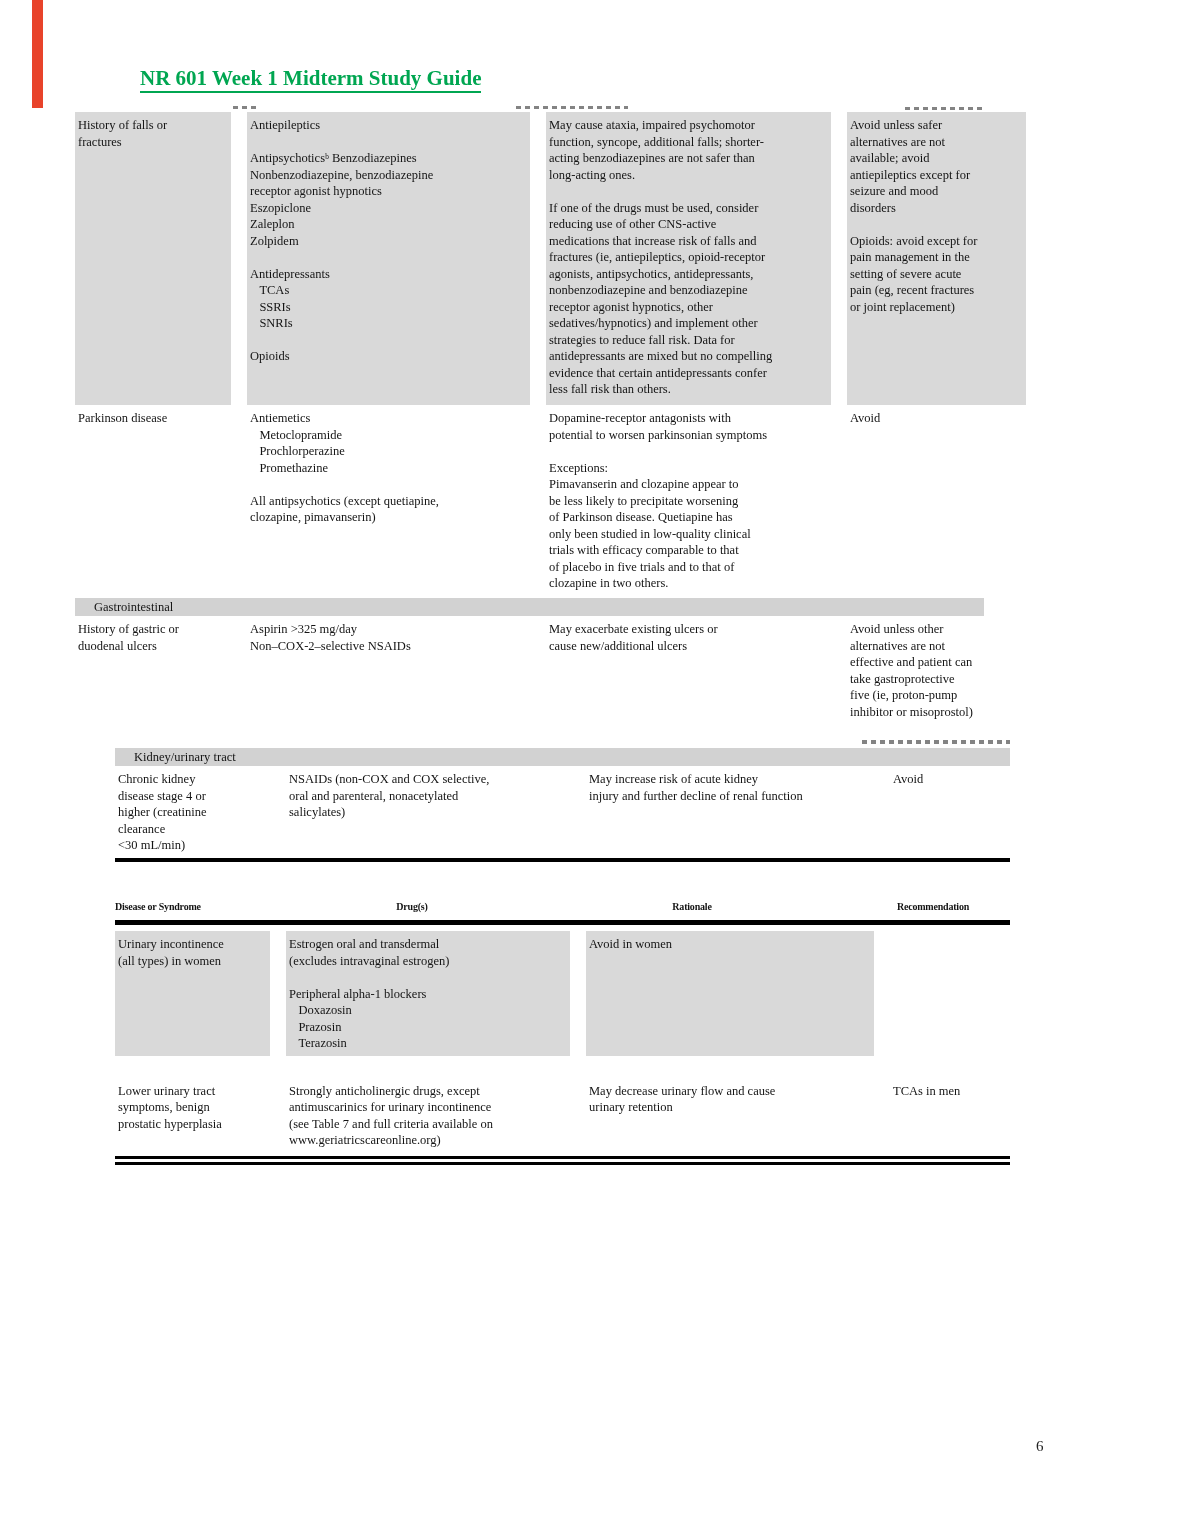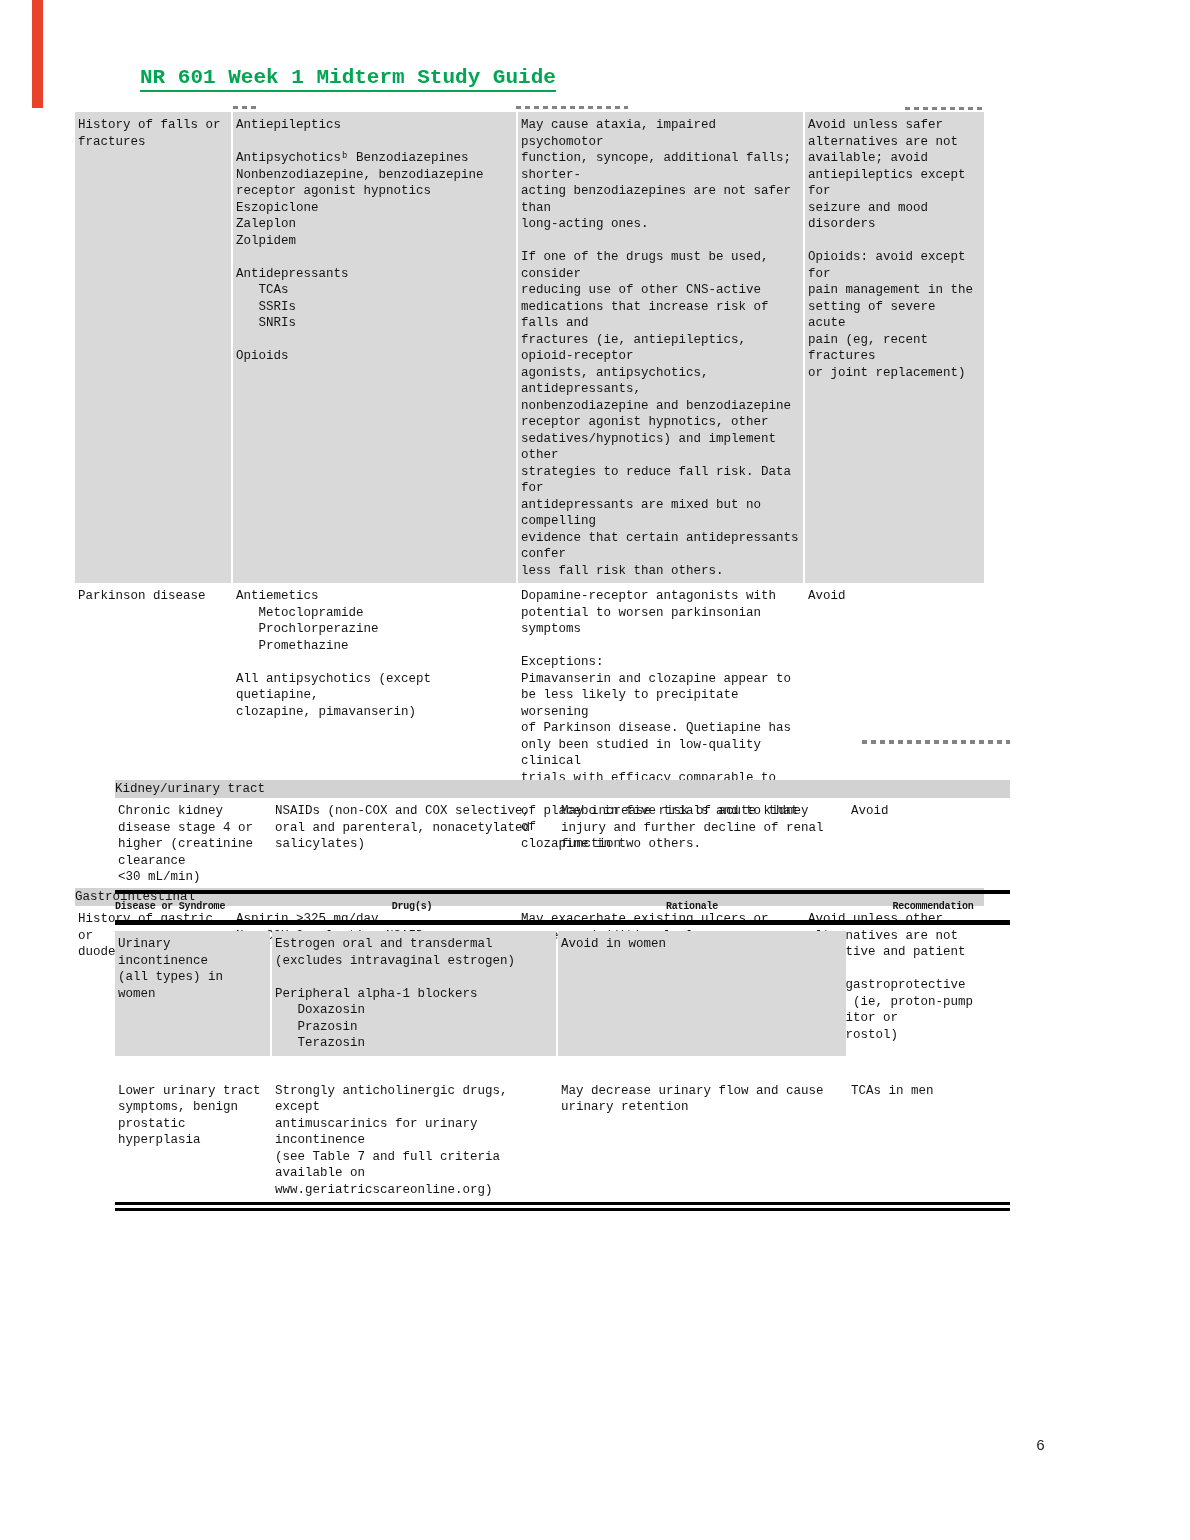--- a/index.html
+++ b/index.html
@@ -1,35 +1,35 @@
 <!DOCTYPE html>
 <html><head>
 <meta charset="utf-8">
 <style>
   html,body{margin:0;padding:0;background:#ffffff;}
   .page{position:relative;width:1190px;height:1540px;background:#ffffff;overflow:hidden;
-        font-family:Liberation Mono, monospace;color:#141414;}
+        font-family:Liberation Serif, serif;color:#141414;}
 
   .red-bar{position:absolute;left:32px;top:0;width:11px;height:108px;background:#e8432a;}
 
   .title{position:absolute;left:140px;top:66px;margin:0;font-size:21px;font-weight:700;
          color:#00a651;}
   .title span{border-bottom:2.5px solid #00a651;padding-bottom:1px;}
 
   
   .artifact{position:absolute;height:3px;opacity:.75;
             background:repeating-linear-gradient(90deg,#5a5a5a 0 5px,transparent 5px 9px);}
 
   .tbl{position:absolute;}
-  .row{display:grid;column-gap:2px;}
+  .row{display:grid;column-gap:16px;}
   .t1 .row{grid-template-columns:156px 283px 285px 179px;}
   .t23 .row{grid-template-columns:155px 284px 288px 162px;}
   .cell{padding:5px 4px 4px 3px;font-size:12.5px;line-height:16.5px;white-space:pre-wrap;}
   .shaded .cell{background:#d9d9d9;}
-  .band{background:#d2d2d2;height:18px;line-height:18px;font-size:12.5px;padding-left:0;margin-top:32px;}
+  .band{background:#d2d2d2;height:18px;line-height:18px;font-size:12.5px;padding-left:19px;}
 
   .hdr{position:relative;height:22px;}
   .hdr .h{position:absolute;top:3px;font-size:10px;font-weight:700;letter-spacing:-0.2px;
           white-space:nowrap;}
   .h-center{transform:translateX(-50%);}
   .rule5{height:5px;background:#000;}
   .rule4{height:4px;background:#000;}
   .rule-double{height:9px;background:linear-gradient(#000 0 3px,#fff 3px 6px,#000 6px 9px);}
   .spacer6{height:6px;}
 
@@ -128,21 +128,21 @@
       <div class="cell">History of gastric or
 duodenal ulcers</div>
       <div class="cell">Aspirin &gt;325 mg/day
 Non–COX-2–selective NSAIDs</div>
       <div class="cell">May exacerbate existing ulcers or
 cause new/additional ulcers</div>
       <div class="cell">Avoid unless other
 alternatives are not
 effective and patient can
 take gastroprotective
-agent (ie, proton-pump
+five (ie, proton-pump
 inhibitor or misoprostol)</div>
     </div>
   </section>
 
   <div class="artifact" style="left:862px;top:740px;width:148px;height:4px;"></div>
 
   <section class="tbl t23" style="left:115px;top:748px;width:895px;">
     <div class="band">Kidney/urinary tract</div>
     <div class="row" style="min-height:89px;">
       <div class="cell">Chronic kidney

